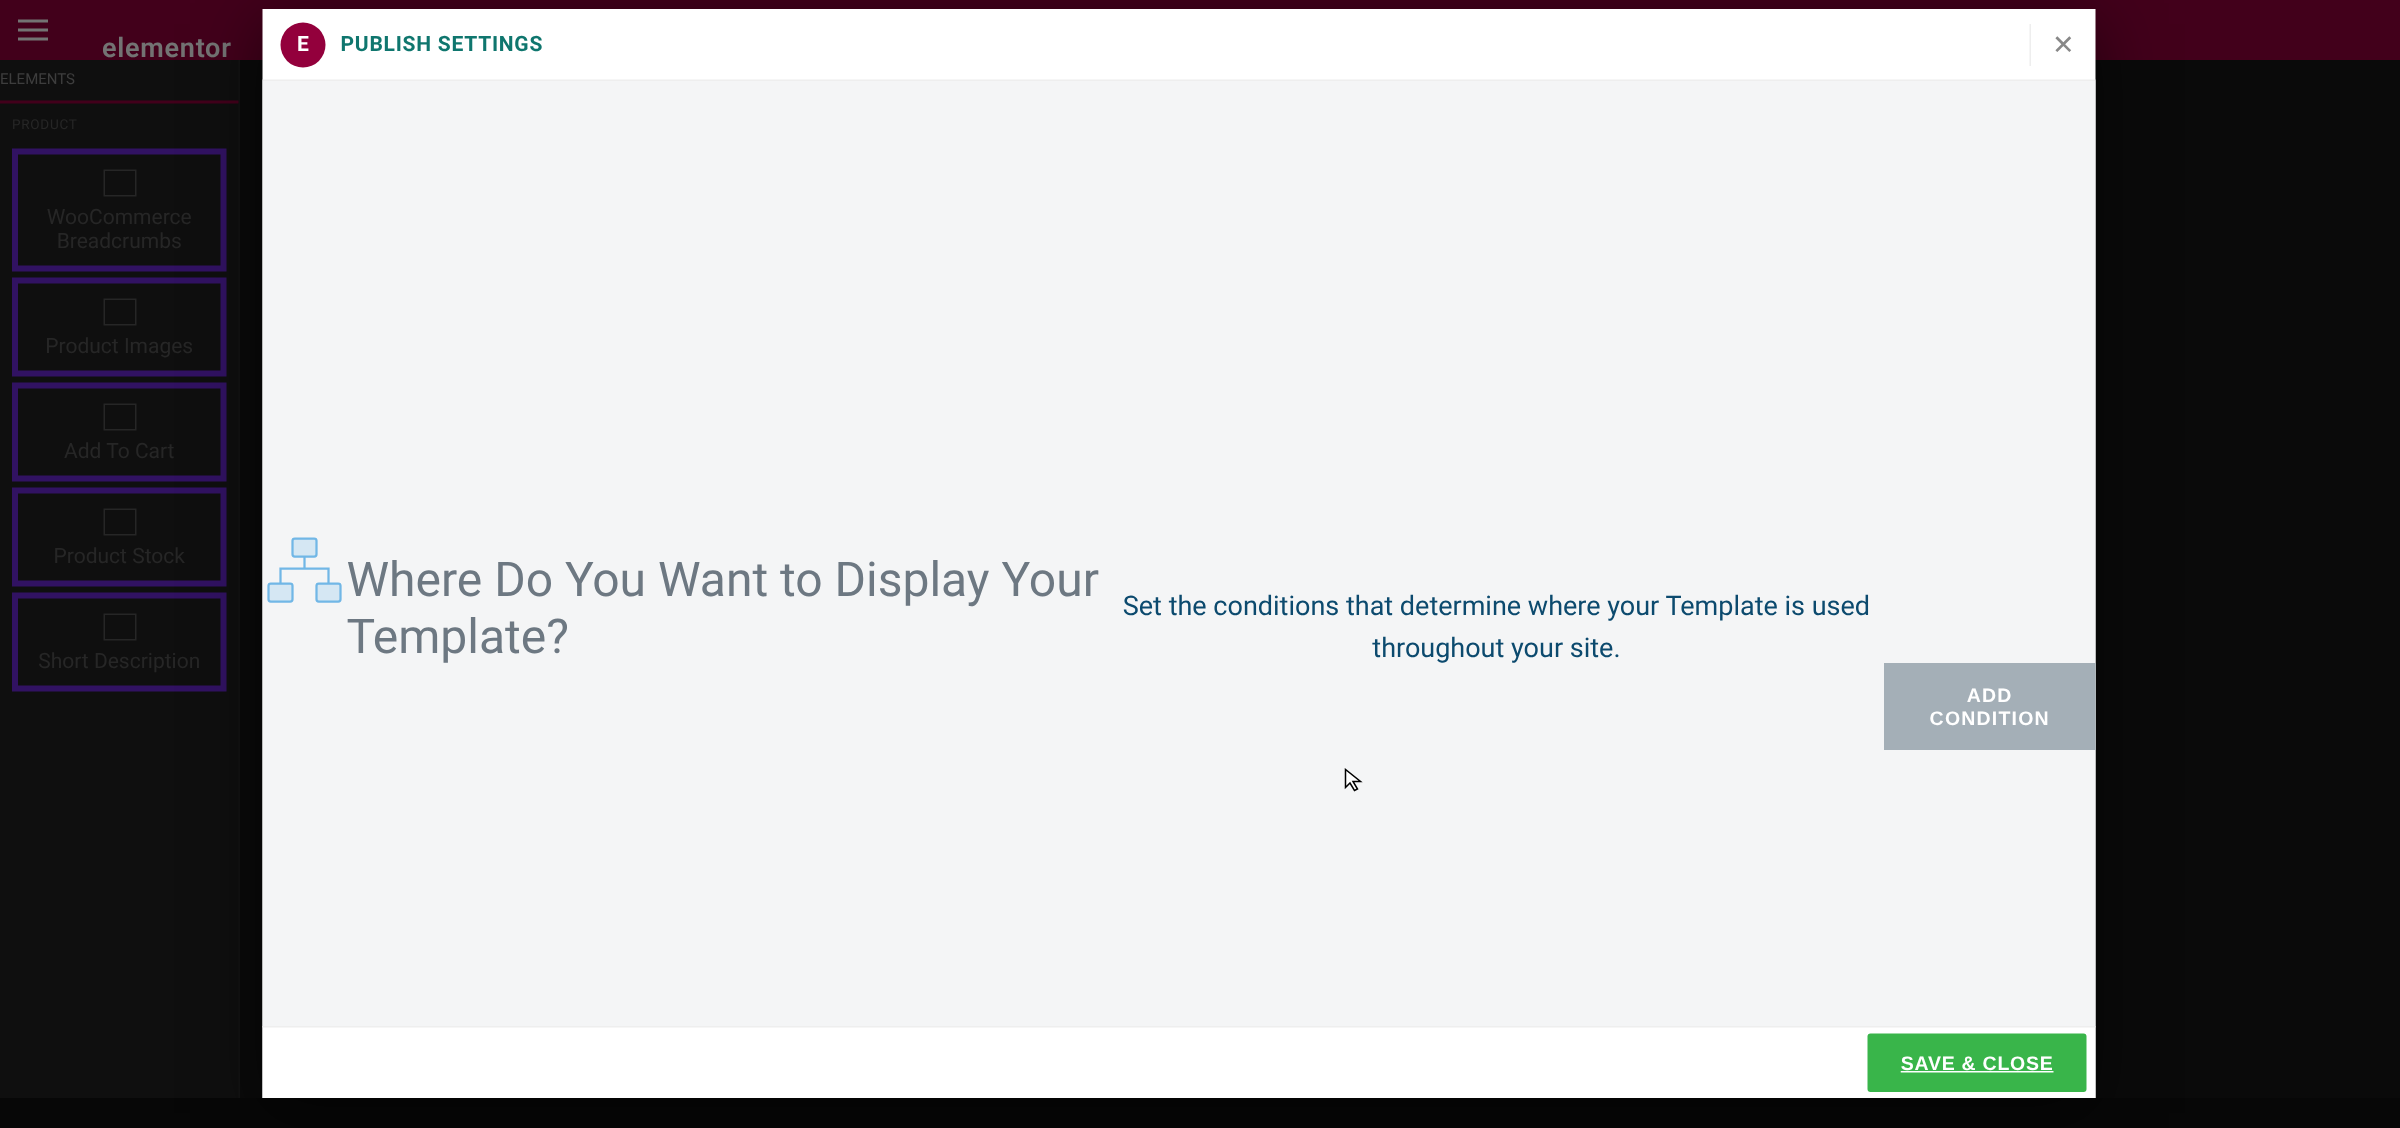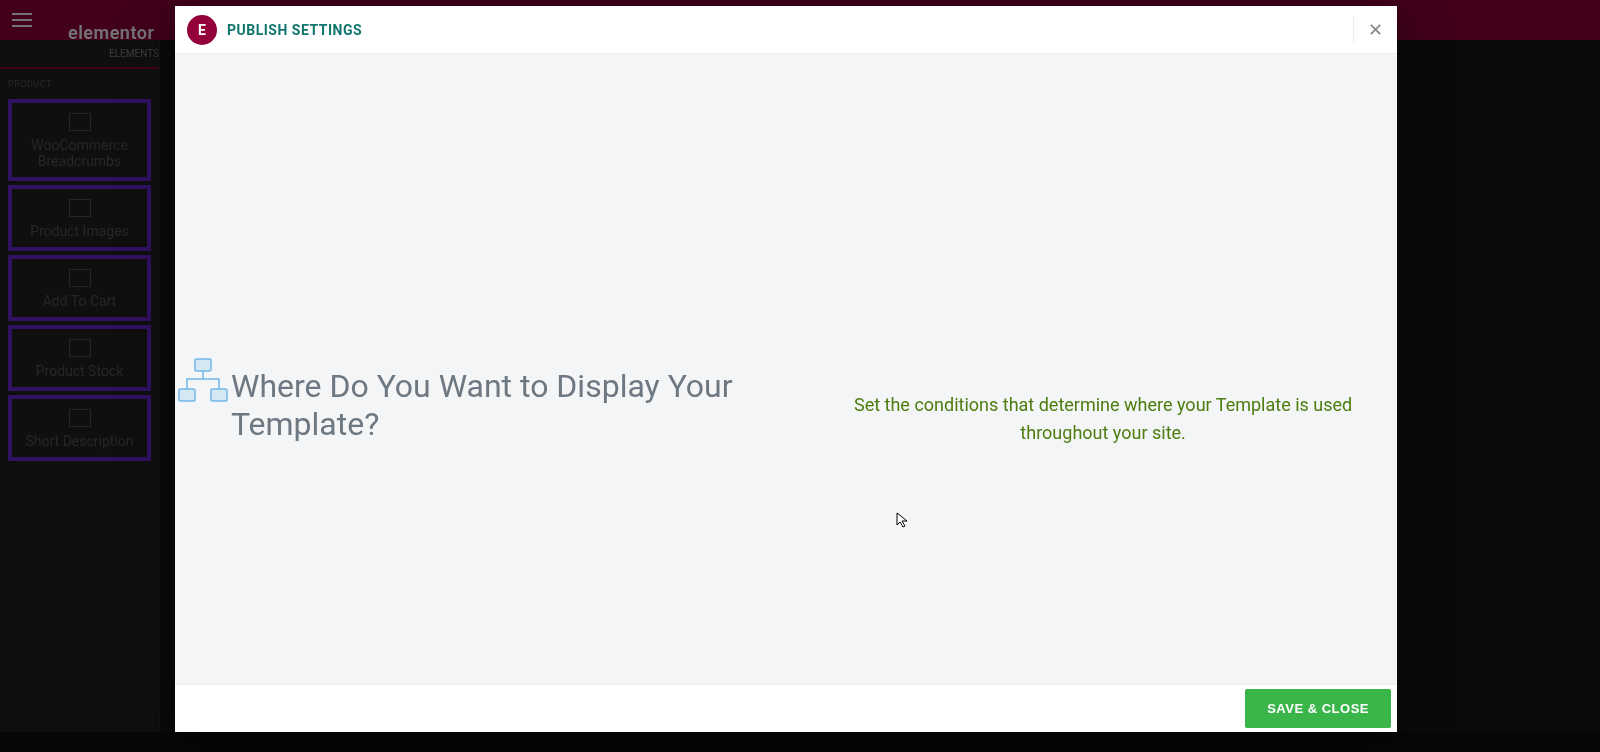--- a/index.html
+++ b/index.html
@@ -25,21 +25,21 @@
     }
     .hamburger {
       width: 20px; height: 14px; display:flex; flex-direction:column; justify-content:space-between;
     }
     .hamburger span { display:block; height:2px; background:#fff; }
     .brand { color:#fff; font-weight:600; letter-spacing:0.5px; font-size:18px;margin-top:25px; }
     .sidebar {
       position:absolute; left:0; top:40px; bottom:20px; width:160px;
       background:#222; border-right:1px solid #2b2b2b;
     }
-    .tab { color:#666; font-size:10px; text-align:right; padding:8px 0; border-bottom:1px solid #333;}
+    .tab { color:#666; font-size:10px; text-align:left; padding:8px 0; border-bottom:1px solid #333;}
     .tab.active { border-bottom:2px solid #93003c; color:#888;}
     .cat-label { color:#555; font-size:9px; padding:10px 8px 6px; letter-spacing:0.5px;}
     .widget-item { color:#555; font-size:14px; text-align:center; padding:10px 4px 8px; border:4px solid #6d28d9; margin:4px 8px;}
     .widget-item .wi { display:block; margin:0 auto 6px; width:22px; height:18px; border:1px solid #555; }
     .canvas { position:absolute; left:160px; right:0; top:40px; bottom:20px; background:#171717; }
     .bottombar { position:absolute; left:0; right:0; bottom:0; height:20px; background:#111; }
 
     
     .overlay {
       position:absolute; inset:0;
@@ -80,41 +80,41 @@
       flex:1;
       background:#f4f5f6;
       display:flex; flex-direction:row; align-items:center;
       padding-top:100px;
     }
     .hero-icon { margin-bottom:72px; }
     .heading {
       font-size:32px; color:#6d7882; font-weight:400; margin-bottom:28px;
     }
     .subtext {
-      font-size:18px; color:#4d7c0f; text-align:center; line-height:1.55;
+      font-size:18px; color:#0c4a6e; text-align:center; line-height:1.55;
       max-width:720px;
     }
     .add-btn {
       margin-top:104px;
       background:#a4afb7; color:#fff;
       border:none; padding:14px 26px;
       font-size:13px; font-weight:700; letter-spacing:0.8px;
       cursor:pointer;
     }
     .modal-footer {
       height:48px; background:#fff;
       border-top:1px solid #eee;
       display:flex; align-items:center; justify-content:flex-end;
       padding:0 6px;
     }
     .save-btn {
       background:#39b54a; color:#fff;
       border:none; padding:12px 22px;
       font-size:13px; font-weight:700; letter-spacing:0.5px;
-      cursor:pointer; border-radius:2px;
+      cursor:pointer; border-radius:2px;text-decoration:underline;
     }
     .cursor {
       position:absolute; left:896px; top:512px; width:14px; height:16px;
       pointer-events:none;
     }
   </style>
 </head>
 <body>
 
 <div class="app-bg">
@@ -154,20 +154,21 @@
         <rect x="20" y="2" width="16" height="12" rx="1.5" fill="#d5e7f3" stroke="#71b7e6" stroke-width="1.5"></rect>
         <rect x="4" y="32" width="16" height="12" rx="1.5" fill="#d5e7f3" stroke="#71b7e6" stroke-width="1.5"></rect>
         <rect x="36" y="32" width="16" height="12" rx="1.5" fill="#d5e7f3" stroke="#71b7e6" stroke-width="1.5"></rect>
         <path d="M28 14 V22 M28 22 H12 V32 M28 22 H44 V32" stroke="#71b7e6" stroke-width="1.5" fill="none"></path>
       </svg>
     </div>
     <div class="heading">Where Do You Want to Display Your Template?</div>
     <div class="subtext">
       <span>Set the conditions that determine where your Template is used throughout your site.</span><br>
     </div>
+    <button class="add-btn">ADD CONDITION</button>
   </div>
 
   <div class="modal-footer">
     <button class="save-btn">SAVE &amp; CLOSE</button>
   </div>
 </div>
 
 <svg class="cursor" viewBox="0 0 14 16">
   <path d="M1 1 L1 13 L4 10 L7 15 L9 14 L6 9 L11 9 Z" fill="#fff" stroke="#000" stroke-width="1"></path>
 </svg>

